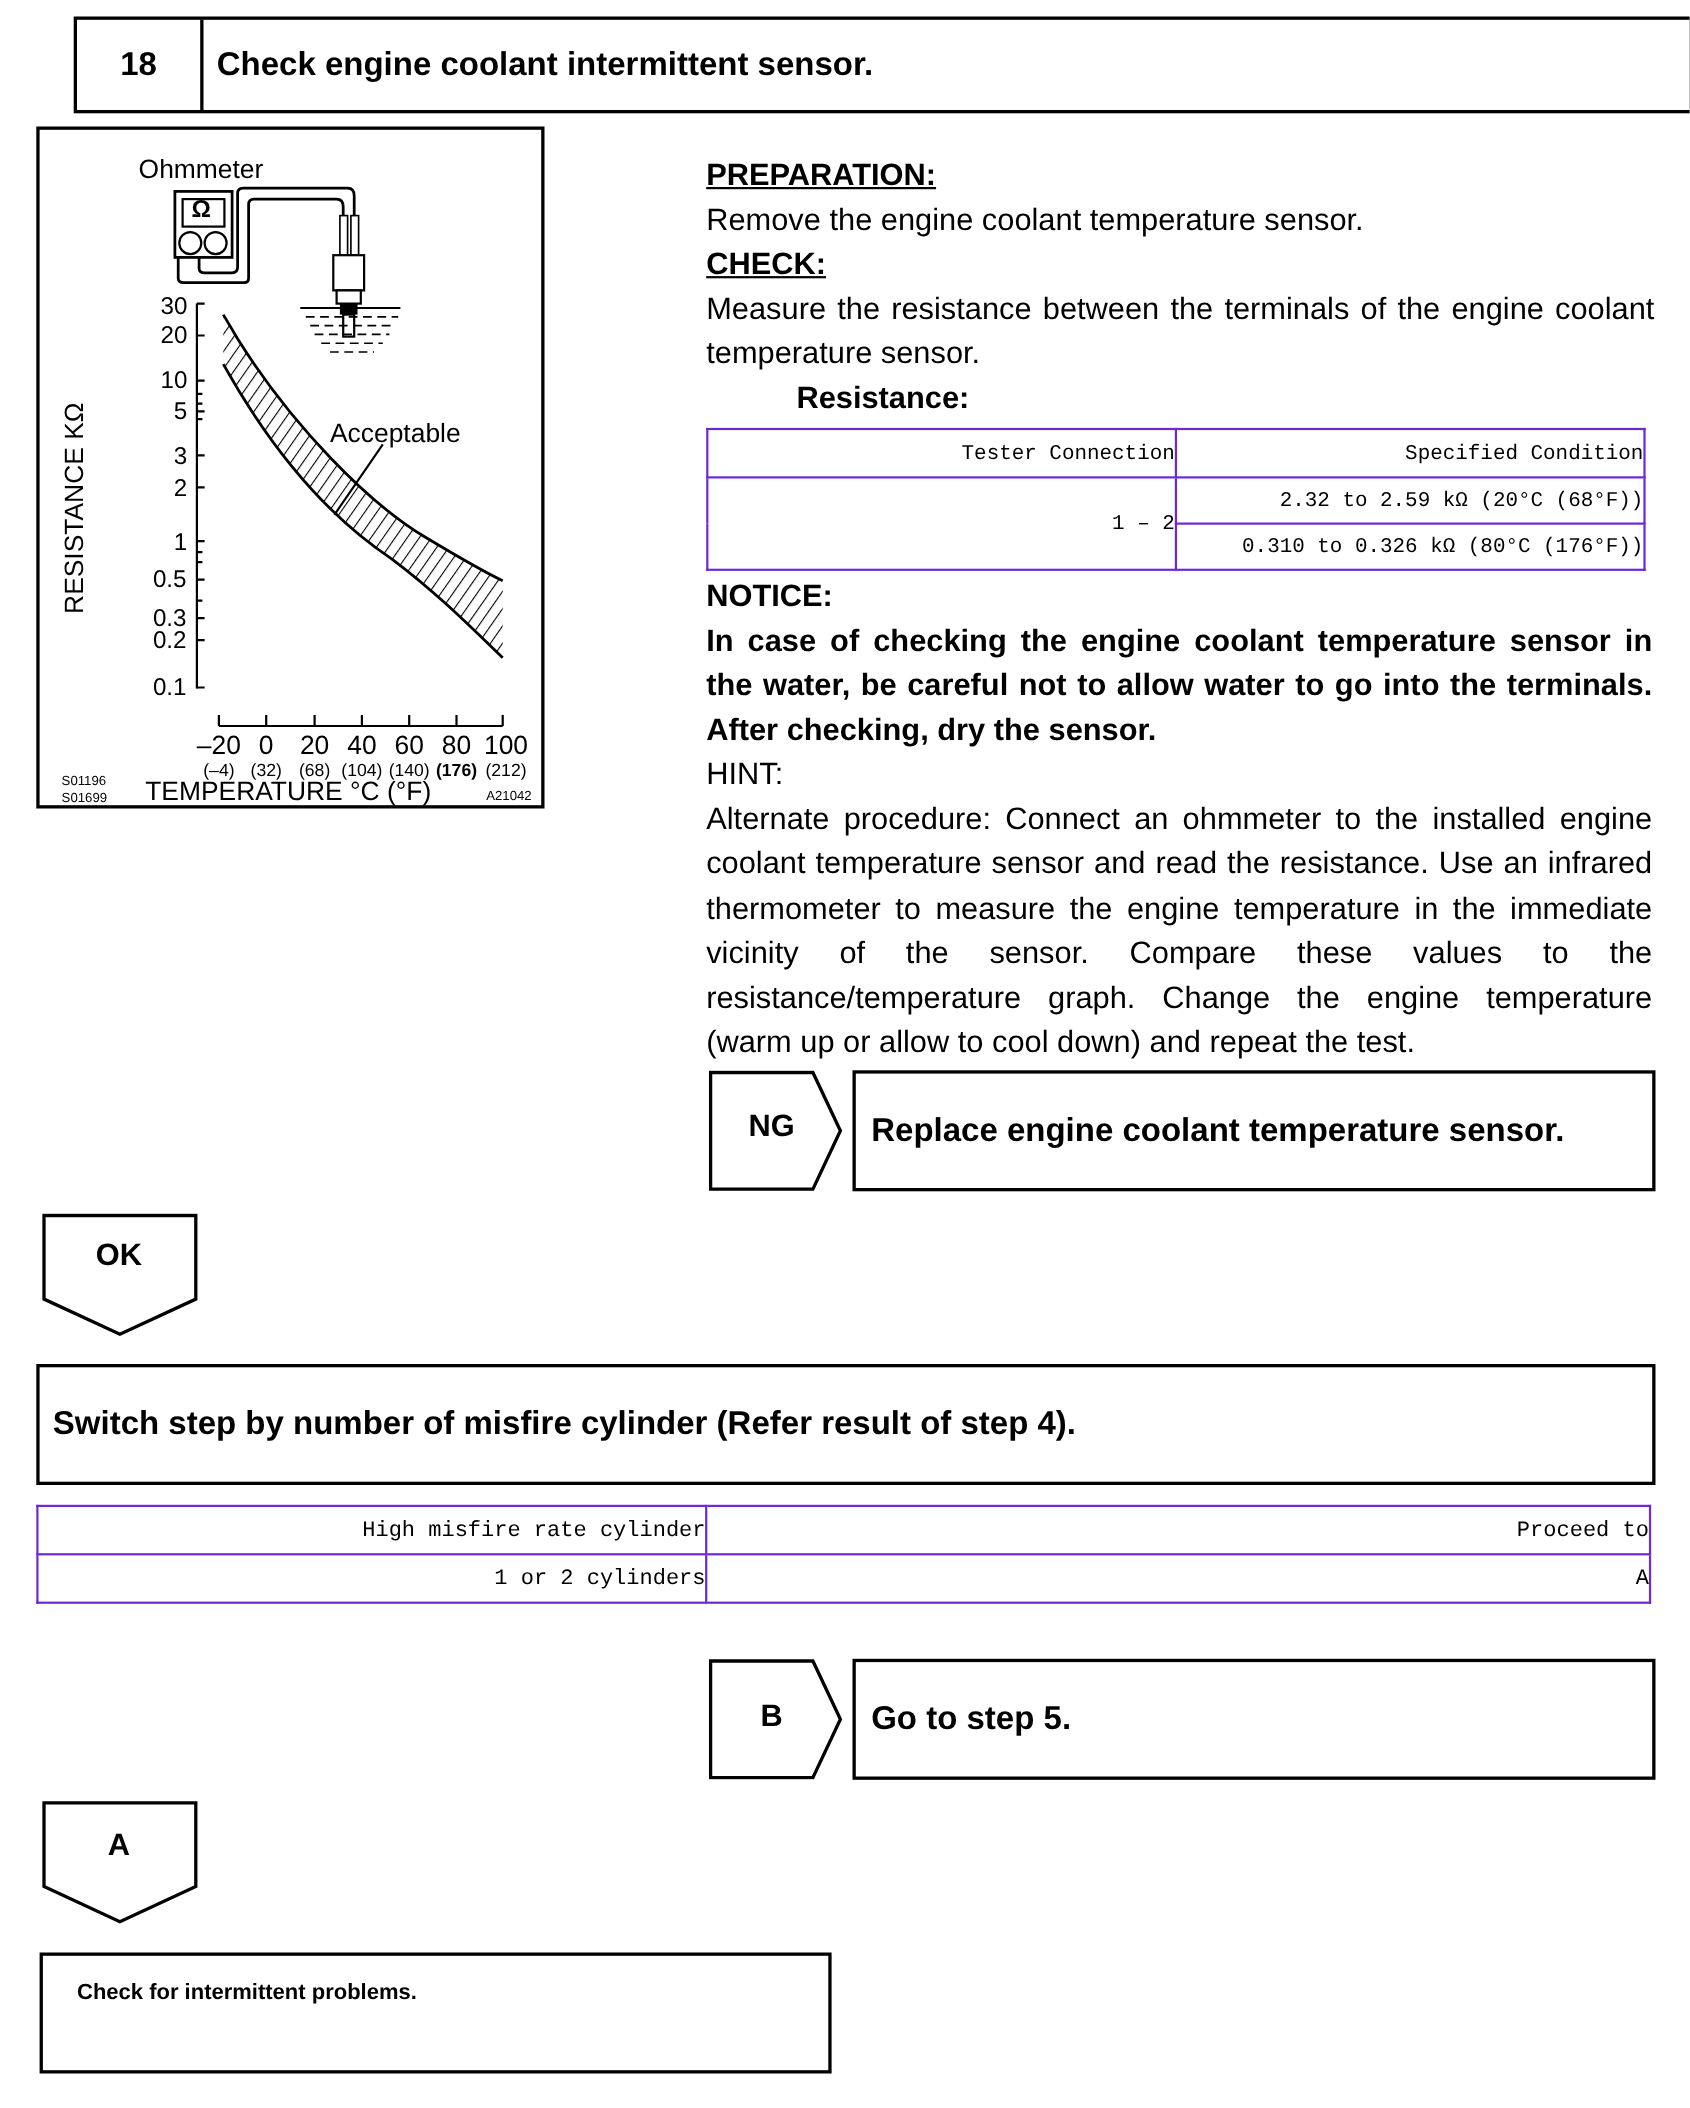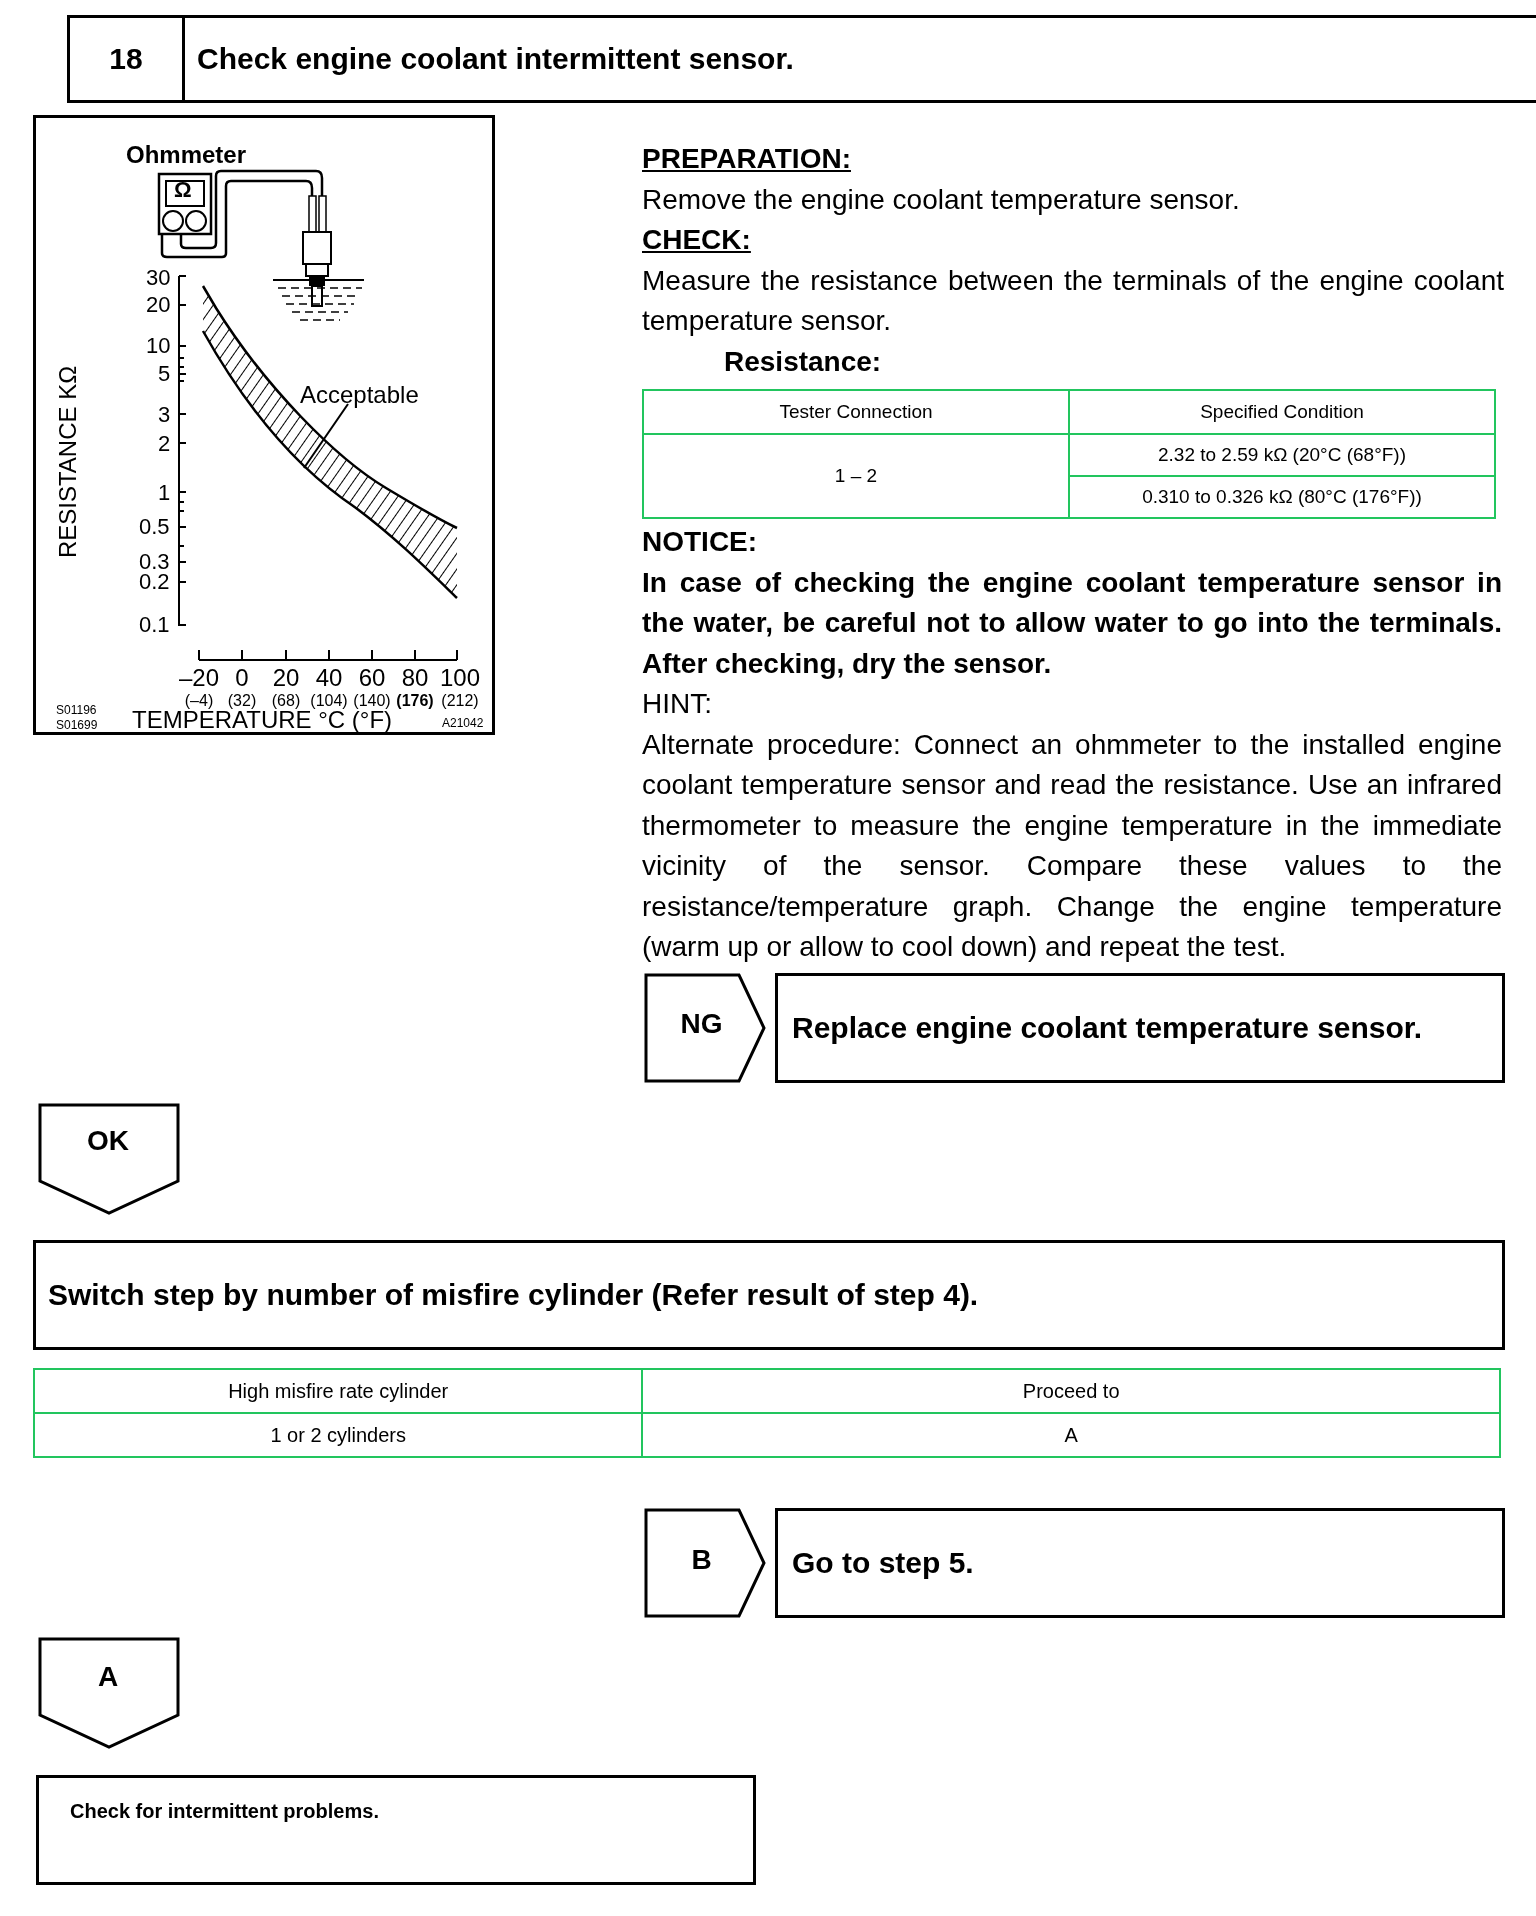--- a/index.html
+++ b/index.html
@@ -7,21 +7,21 @@
   .abs { position: absolute; box-sizing: border-box; }
   .step-header { border: 3px solid #000; display: flex; }
   .step-num { width: 112px; border-right: 3px solid #000; display: flex; align-items: center; justify-content: center; font-weight: bold; font-size: 30px; }
   .step-title { flex: 1; display: flex; align-items: center; padding-left: 12px; font-weight: bold; font-size: 30px; }
   .figure { border: 3px solid #000; }
   .body-text { font-size: 28px; line-height: 40.5px; }
   .u { text-decoration: underline; font-weight: bold; }
   .b { font-weight: bold; }
   .justify { text-align: justify; }
   table.spec { border-collapse: collapse; width: 100%; font-size: 19px; }
-  table.spec td { border: 2px solid #22c55e; text-align: center; height: 40px; padding: 0; }
+  table.spec td { border: 2px solid #6d28d9; text-align: right; height: 40px; padding: 0; font-family: Liberation Mono, monospace; }
   .result-label { font-weight: bold; font-size: 28px; }
   .result-box { border: 3px solid #000; display: flex; align-items: center; padding-left: 14px; font-weight: bold; font-size: 30px; }
 </style>
 </head>
 <body>
 
 <div class="abs step-header" style="left:33px;top:15px;width:1472px;height:88px;margin-left:34px;">
   <div class="step-num">18</div>
   <div class="step-title">Check engine coolant intermittent sensor.</div>
 </div>
@@ -89,21 +89,21 @@
       <line x1="163" y1="532" x2="163" y2="542"></line>
       <line x1="206" y1="532" x2="206" y2="542"></line>
       <line x1="250" y1="532" x2="250" y2="542"></line>
       <line x1="293" y1="532" x2="293" y2="542"></line>
       <line x1="336" y1="532" x2="336" y2="542"></line>
       <line x1="379" y1="532" x2="379" y2="542"></line>
       <line x1="421" y1="532" x2="421" y2="542"></line>
     </g>
   </svg>
 
-  <div class="abs" style="left:90px;top:23px;font-size:24px;font-weight:bold;">Ohmmeter</div>
+  <div class="abs" style="left:90px;top:23px;font-size:24px;">Ohmmeter</div>
   <div class="abs" style="left:138px;top:59px;font-size:22px;font-weight:bold;">Ω</div>
   <div class="abs" style="left:264px;top:263px;font-size:24px;">Acceptable</div>
 
   <div class="abs" style="left:-68px;top:330px;width:200px;text-align:center;font-size:24px;transform:rotate(-90deg);">RESISTANCE KΩ</div>
 
   <div>
     <div class="abs" style="left:110px;top:147px;font-size:22px;">30</div>
     <div class="abs" style="left:110px;top:174px;font-size:22px;">20</div>
     <div class="abs" style="left:110px;top:215px;font-size:22px;">10</div>
     <div class="abs" style="left:122px;top:243px;font-size:22px;">5</div>

